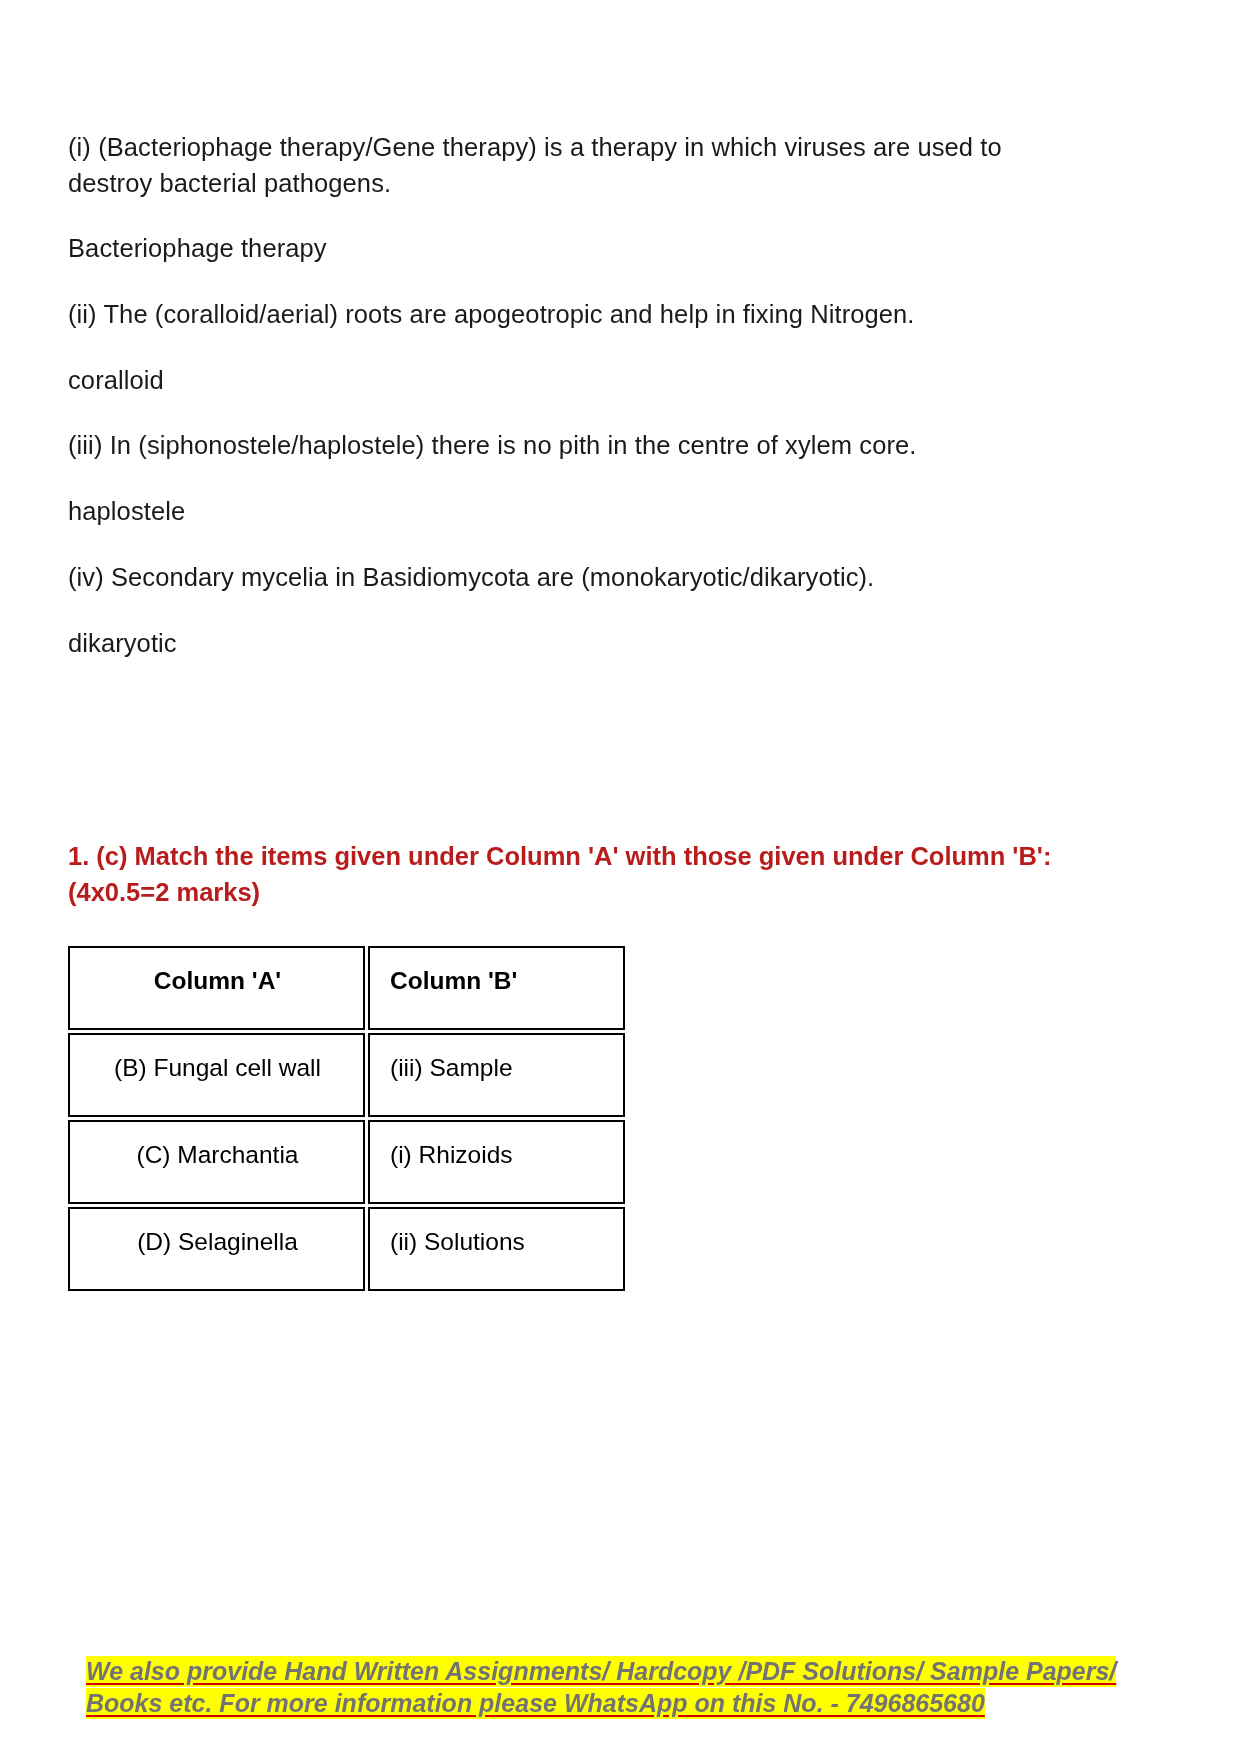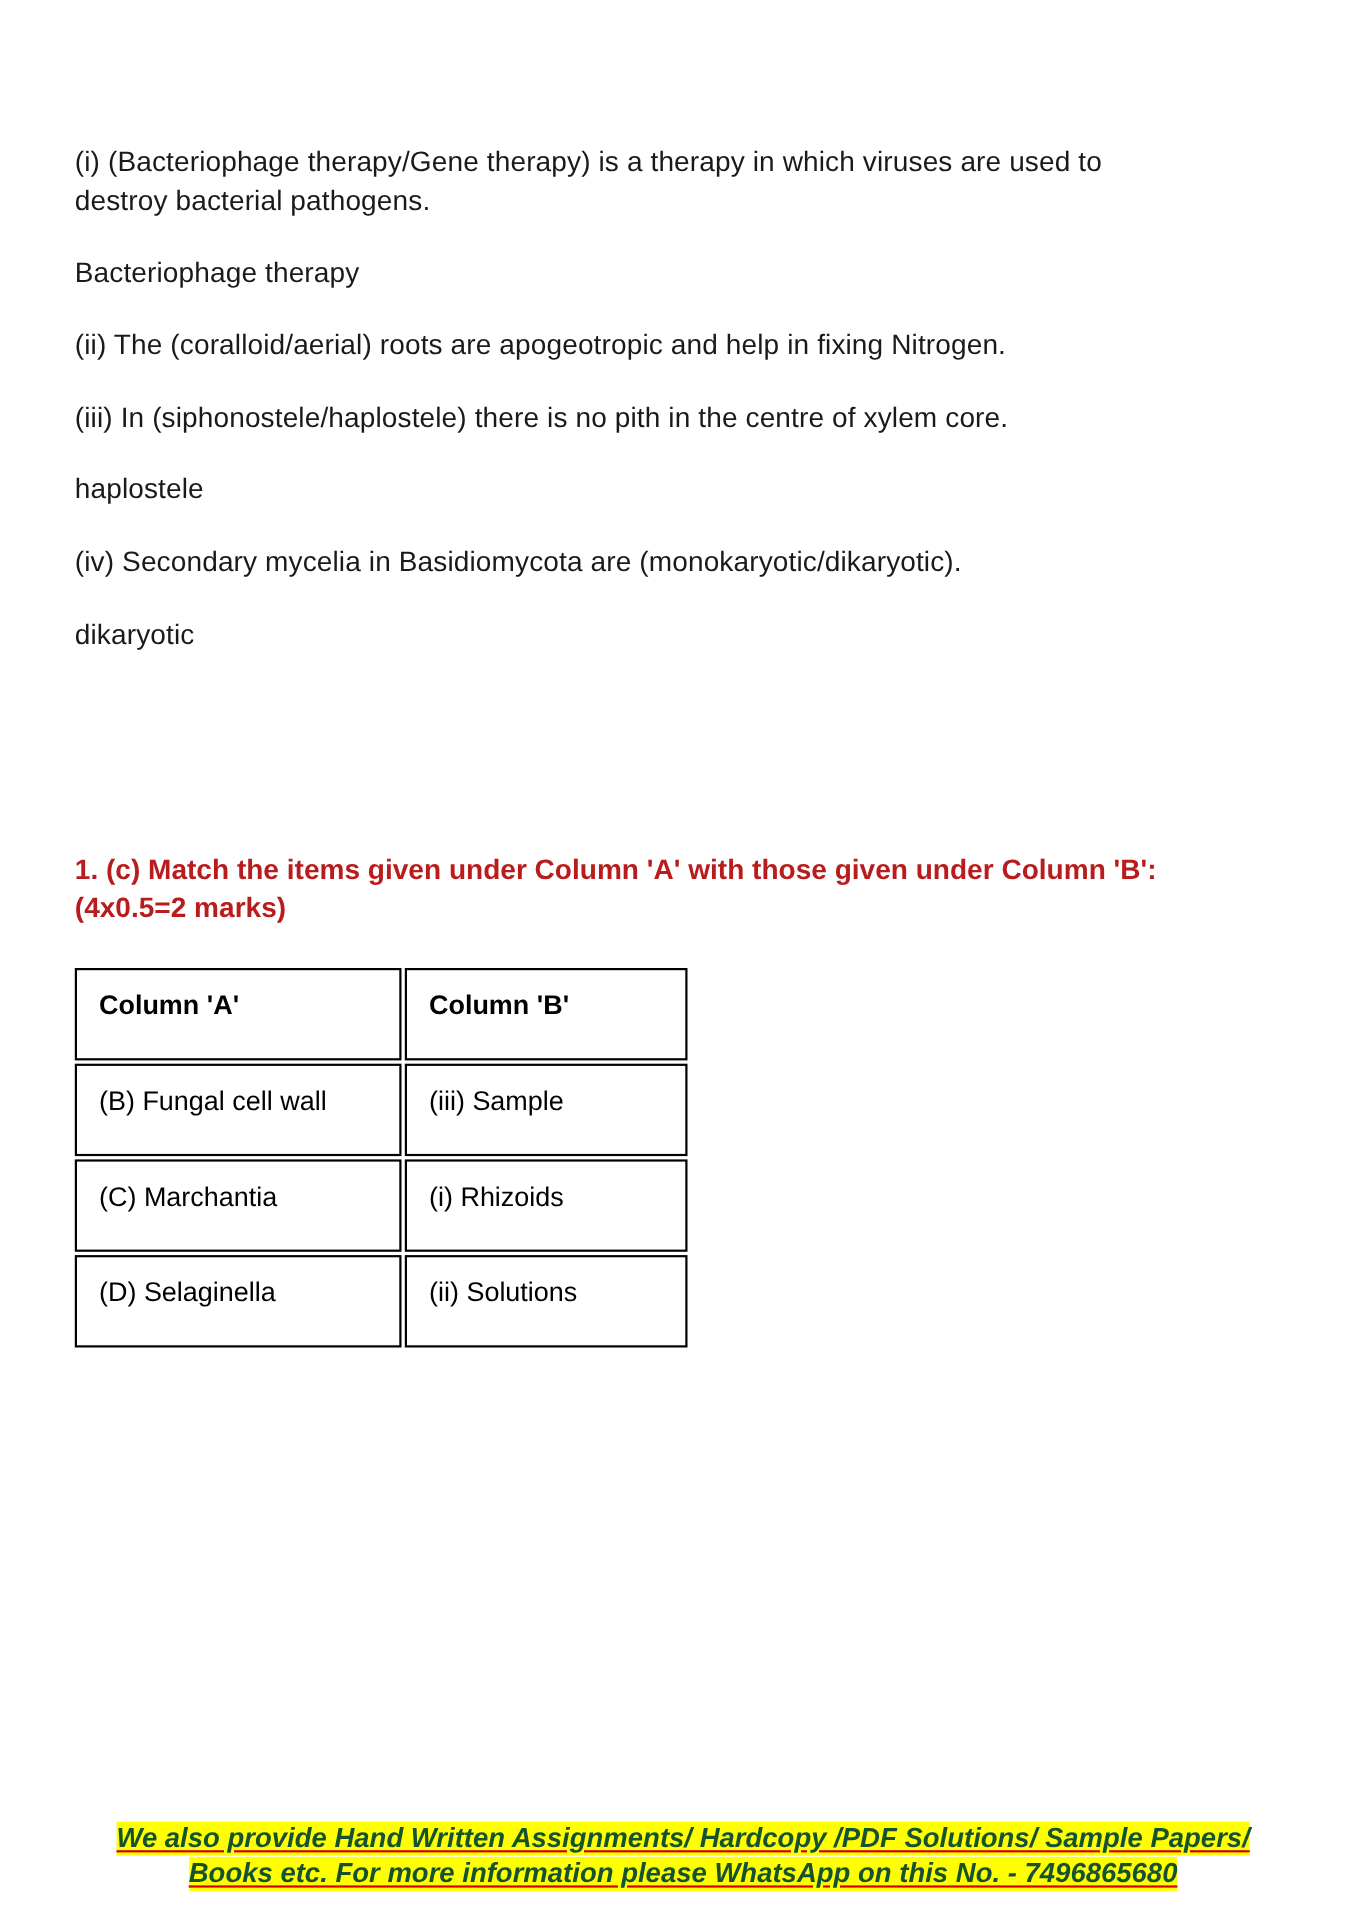--- a/index.html
+++ b/index.html
@@ -66,37 +66,37 @@
     table-layout: fixed;
   }
   .match-table td {
     border: 2px solid #000000;
     vertical-align: top;
     padding: 16px 18px 16px 20px;
     font-size: 24.5px;
     line-height: 1.35;
     height: 48px;
   }
-  .match-table td.col-a { width: 255px; }
+  .match-table td.col-a { width: 255px; text-align: center; }
   .match-table td.col-b { width: 215px; }
   .match-table tr.header-row td {
     font-weight: bold;
   }
 
   .footer-banner {
     position: absolute;
     left: 86px;
     top: 1655px;
     width: 1070px;
-    text-align: center;
+    text-align: left;
     font-size: 25px;
     line-height: 1.28;
     font-weight: bold;
     font-style: italic;
-    color: #14532d;
+    color: #737373;
   }
   .footer-banner .bline {
     display: block;
   }
   .footer-banner .bline span {
     background: #ffff00;
     text-decoration: underline;
     text-decoration-color: #d40000;
     text-underline-offset: 3px;
     padding: 1px 0 2px 0;
@@ -108,20 +108,21 @@
 <body>
 
 <div class="page">
 
   <div class="content">
 
     <p class="para">(i) (Bacteriophage therapy/Gene therapy) is a therapy in which viruses are used to destroy bacterial pathogens.</p>
     <p class="para answer">Bacteriophage therapy</p>
 
     <p class="para">(ii) The (coralloid/aerial) roots are apogeotropic and help in fixing Nitrogen.</p>
+    <p class="para answer">coralloid</p>
 
     <p class="para">(iii) In (siphonostele/haplostele) there is no pith in the centre of xylem core.</p>
     <p class="para answer">haplostele</p>
 
     <p class="para">(iv) Secondary mycelia in Basidiomycota are (monokaryotic/dikaryotic).</p>
     <p class="para answer">dikaryotic</p>
 
     <div class="spacer"></div>
 
     <p class="heading">1. (c) Match the items given under Column 'A' with those given under Column 'B': (4x0.5=2 marks)</p>

